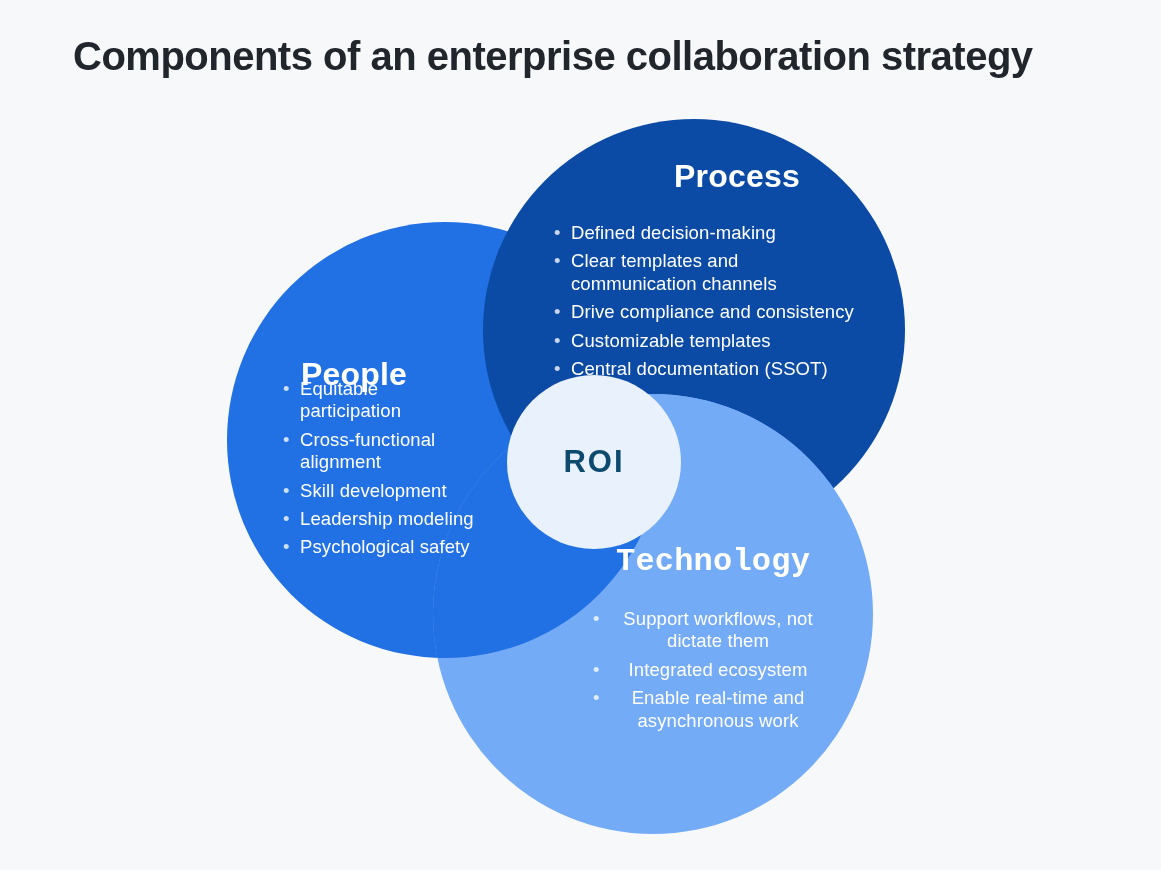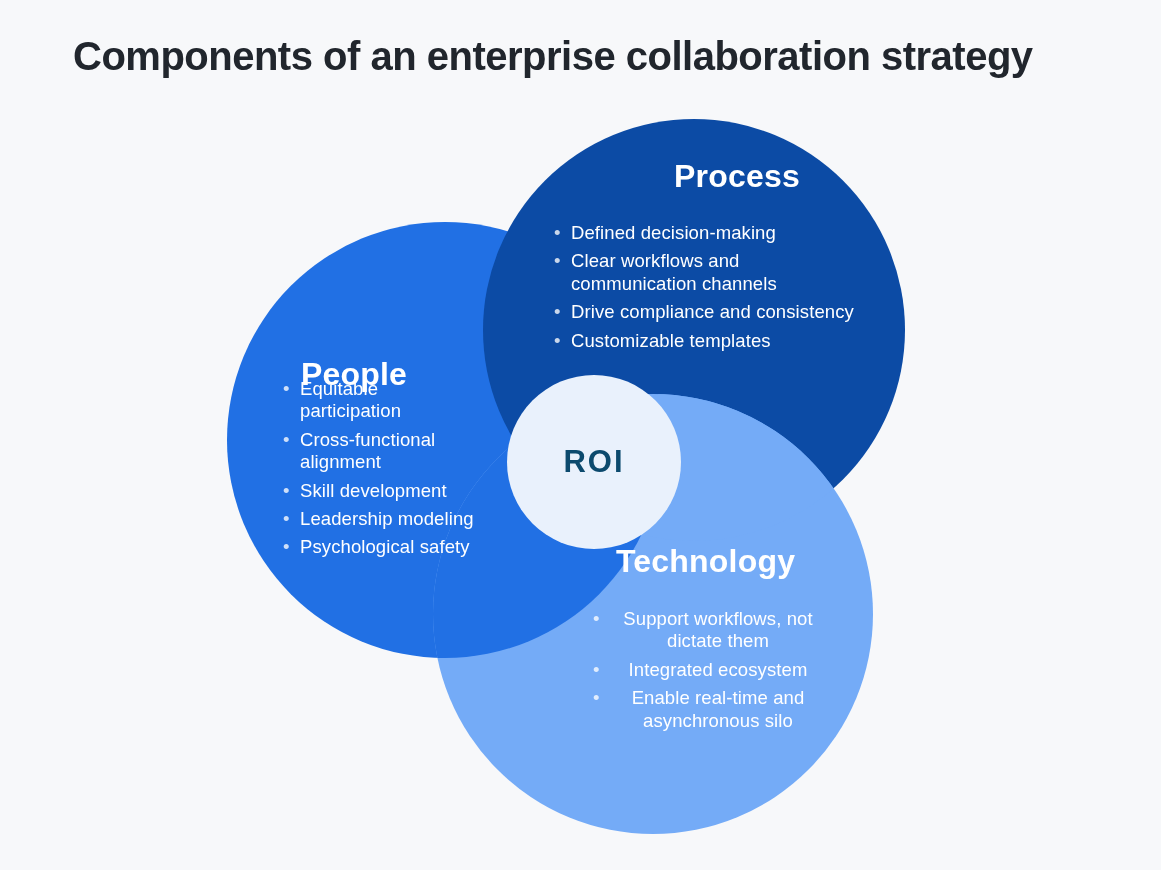--- a/index.html
+++ b/index.html
@@ -45,20 +45,21 @@
     text-align: right;
   }
   .label-people {
     left: 301px;
     top: 316px;
     margin-top: 40px;
   }
   .label-technology {
     left: 616px;
     top: 543px;
+    font-family: Liberation Mono, monospace;
   }
   .bullet-list {
     position: absolute;
     margin: 0;
     padding: 0;
     list-style: none;
     color: #ffffff;
     font-size: 18.5px;
     line-height: 22.4px;
     letter-spacing: 0.1px;
@@ -135,38 +136,39 @@
       <circle cx="653" cy="614" r="220" fill="#74abf7"></circle>
     </g>
 
     <circle cx="594" cy="462" r="87" fill="#e9f1fc"></circle>
   </svg>
 
   <div class="circle-label label-process">Process</div>
 
   <ul class="bullet-list list-process">
     <li>Defined decision-making</li>
-    <li>Clear workflows and communication channels</li>
+    <li>Clear templates and communication channels</li>
     <li>Drive compliance and consistency</li>
     <li>Customizable templates</li>
+    <li>Central documentation (SSOT)</li>
   </ul>
 
   <div class="circle-label label-people">People</div>
 
   <ul class="bullet-list list-people">
     <li>Equitable participation</li>
     <li>Cross-functional alignment</li>
     <li>Skill development</li>
     <li>Leadership modeling</li>
     <li>Psychological safety</li>
   </ul>
 
   <div class="circle-label label-technology">Technology</div>
 
   <ul class="bullet-list list-technology">
     <li>Support workflows, not dictate them</li>
     <li>Integrated ecosystem</li>
-    <li>Enable real-time and asynchronous silo</li>
+    <li>Enable real-time and asynchronous work</li>
   </ul>
 
   <div class="roi-label">ROI</div>
 
 </div>
 
 </body></html>

